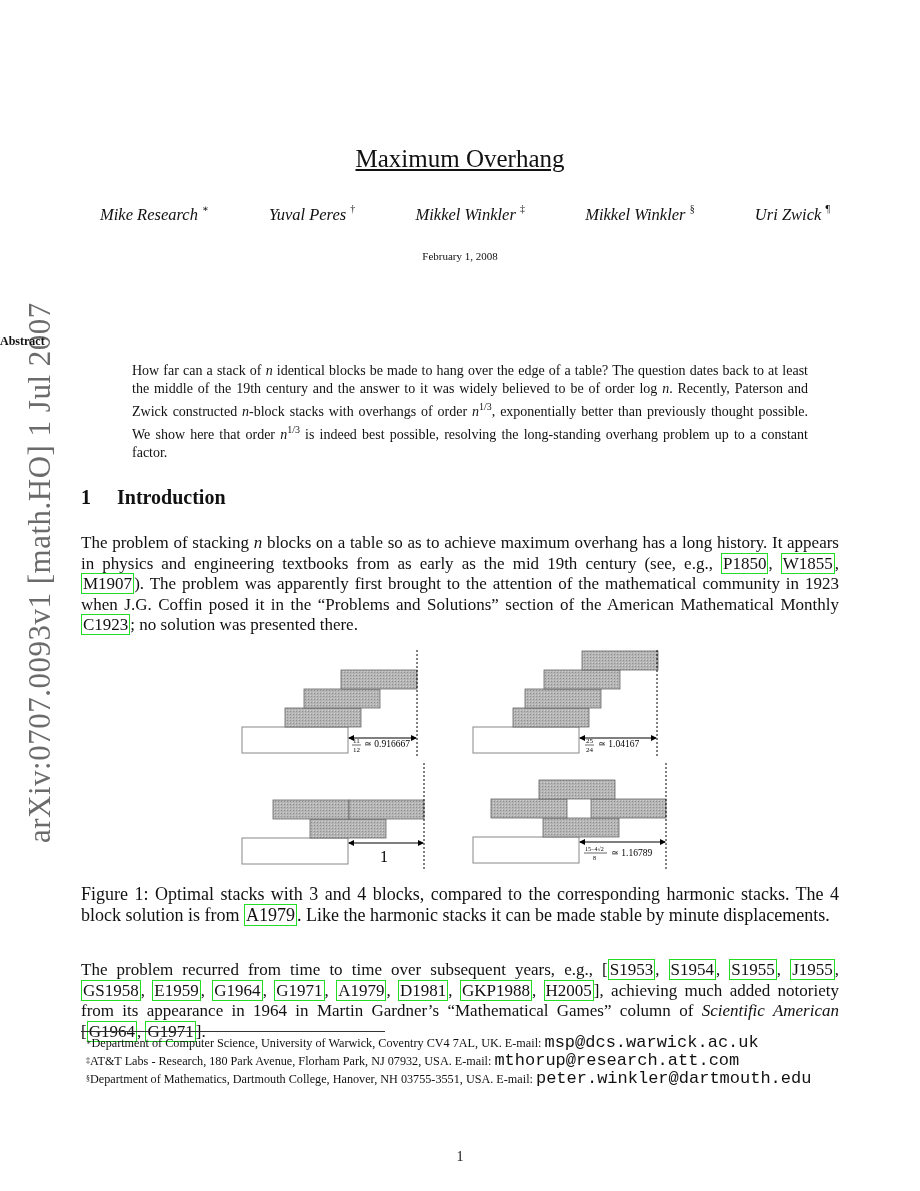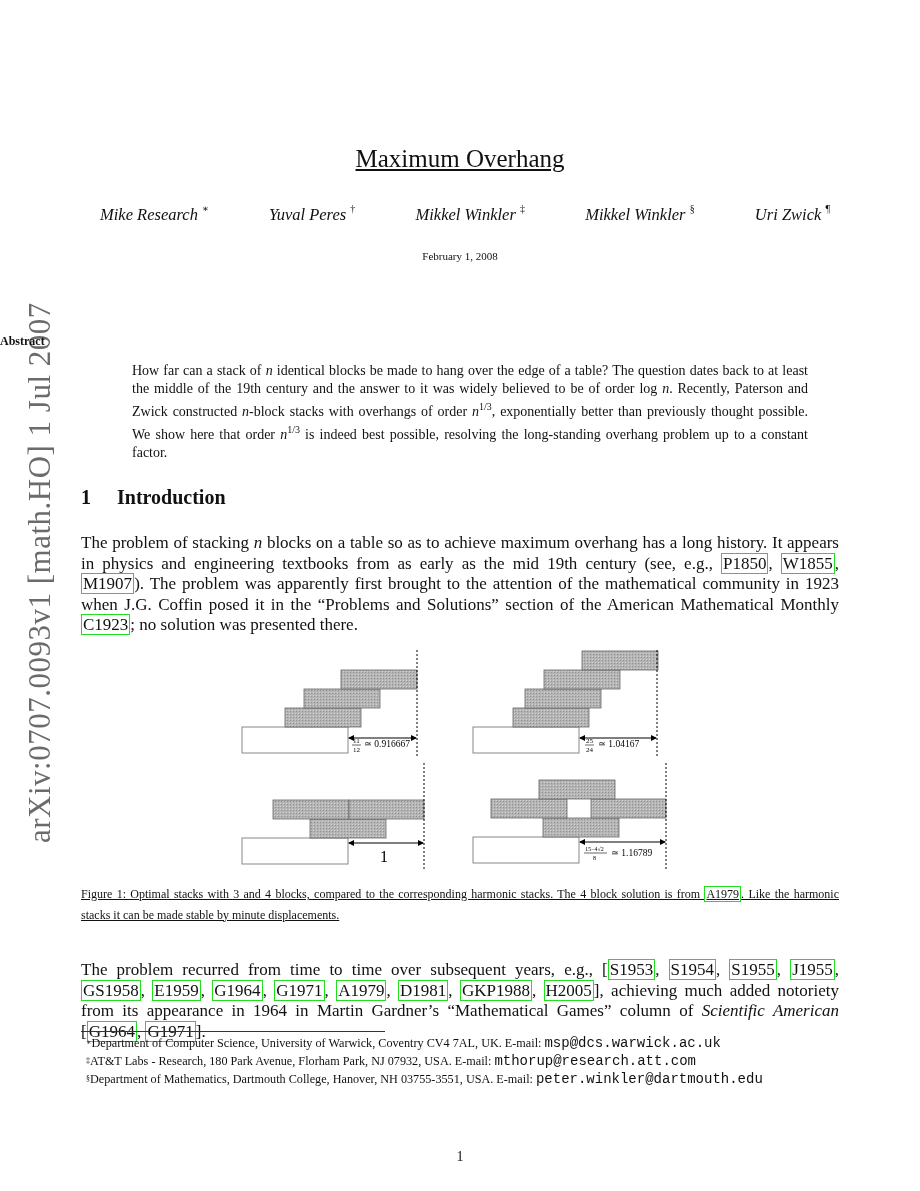--- a/index.html
+++ b/index.html
@@ -16,27 +16,27 @@
   .authors sup { font-style: normal; font-size: 10px; vertical-align: top; position: relative; top: -2px; }
   .date { left: 0; width: 920px; top: 250px; text-align: center; font-size: 11px; }
   .abstract-head { left: 0; width: 920px; top: 334px; text-align: left; font-weight: bold; font-size: 12px; }
   .abstract-body { left: 132px; width: 676px; top: 362px; font-size: 14px; line-height: 18.2px;
                    text-align: justify; }
   .section-head { left: 81px; top: 486px; font-size: 20px; font-weight: bold; }
   .section-head .num { display: inline-block; width: 36px; }
   .para { left: 81px; width: 758px; font-size: 17px; line-height: 20.6px; text-align: justify; }
   .p1 { top: 533px; }
   .p2 { top: 960px; }
-  .caption { left: 81px; width: 758px; top: 884px; font-size: 12px; line-height: 20.6px; text-align: justify; text-decoration: underline; }
+  .caption { left: 81px; width: 758px; top: 884px; font-size: 18px; line-height: 20.6px; text-align: justify; }
   .cite { border: 1px solid #22dd22; padding: 0 1px; }
   .footnote-rule { left: 81px; top: 1031px; width: 304px; height: 1px; background: #333; }
   .footnotes { left: 86px; top: 1034px; width: 780px; font-size: 12.2px; line-height: 18px; }
   .footnotes .fn { white-space: nowrap; }
   .footnotes sup { font-size: 8px; vertical-align: top; }
-  .mono { font-family: "Liberation Mono", "DejaVu Sans Mono", monospace; font-size: 14px; }
+  .mono { font-family: "Liberation Mono", "DejaVu Sans Mono", monospace; font-size: 17px; }
   .page-num { left: 0; width: 920px; top: 1149px; text-align: center; font-size: 14px; }
   .figure { left: 230px; top: 645px; width: 460px; height: 230px; }
   .figure svg text { font-family: "Liberation Serif", "DejaVu Serif", serif; }
   i.math { font-style: italic; }
 </style>
 </head>
 <body>
 
 <div class="arxiv-stamp">arXiv:0707.0093v1  [math.HO]  1 Jul 2007</div>
 

